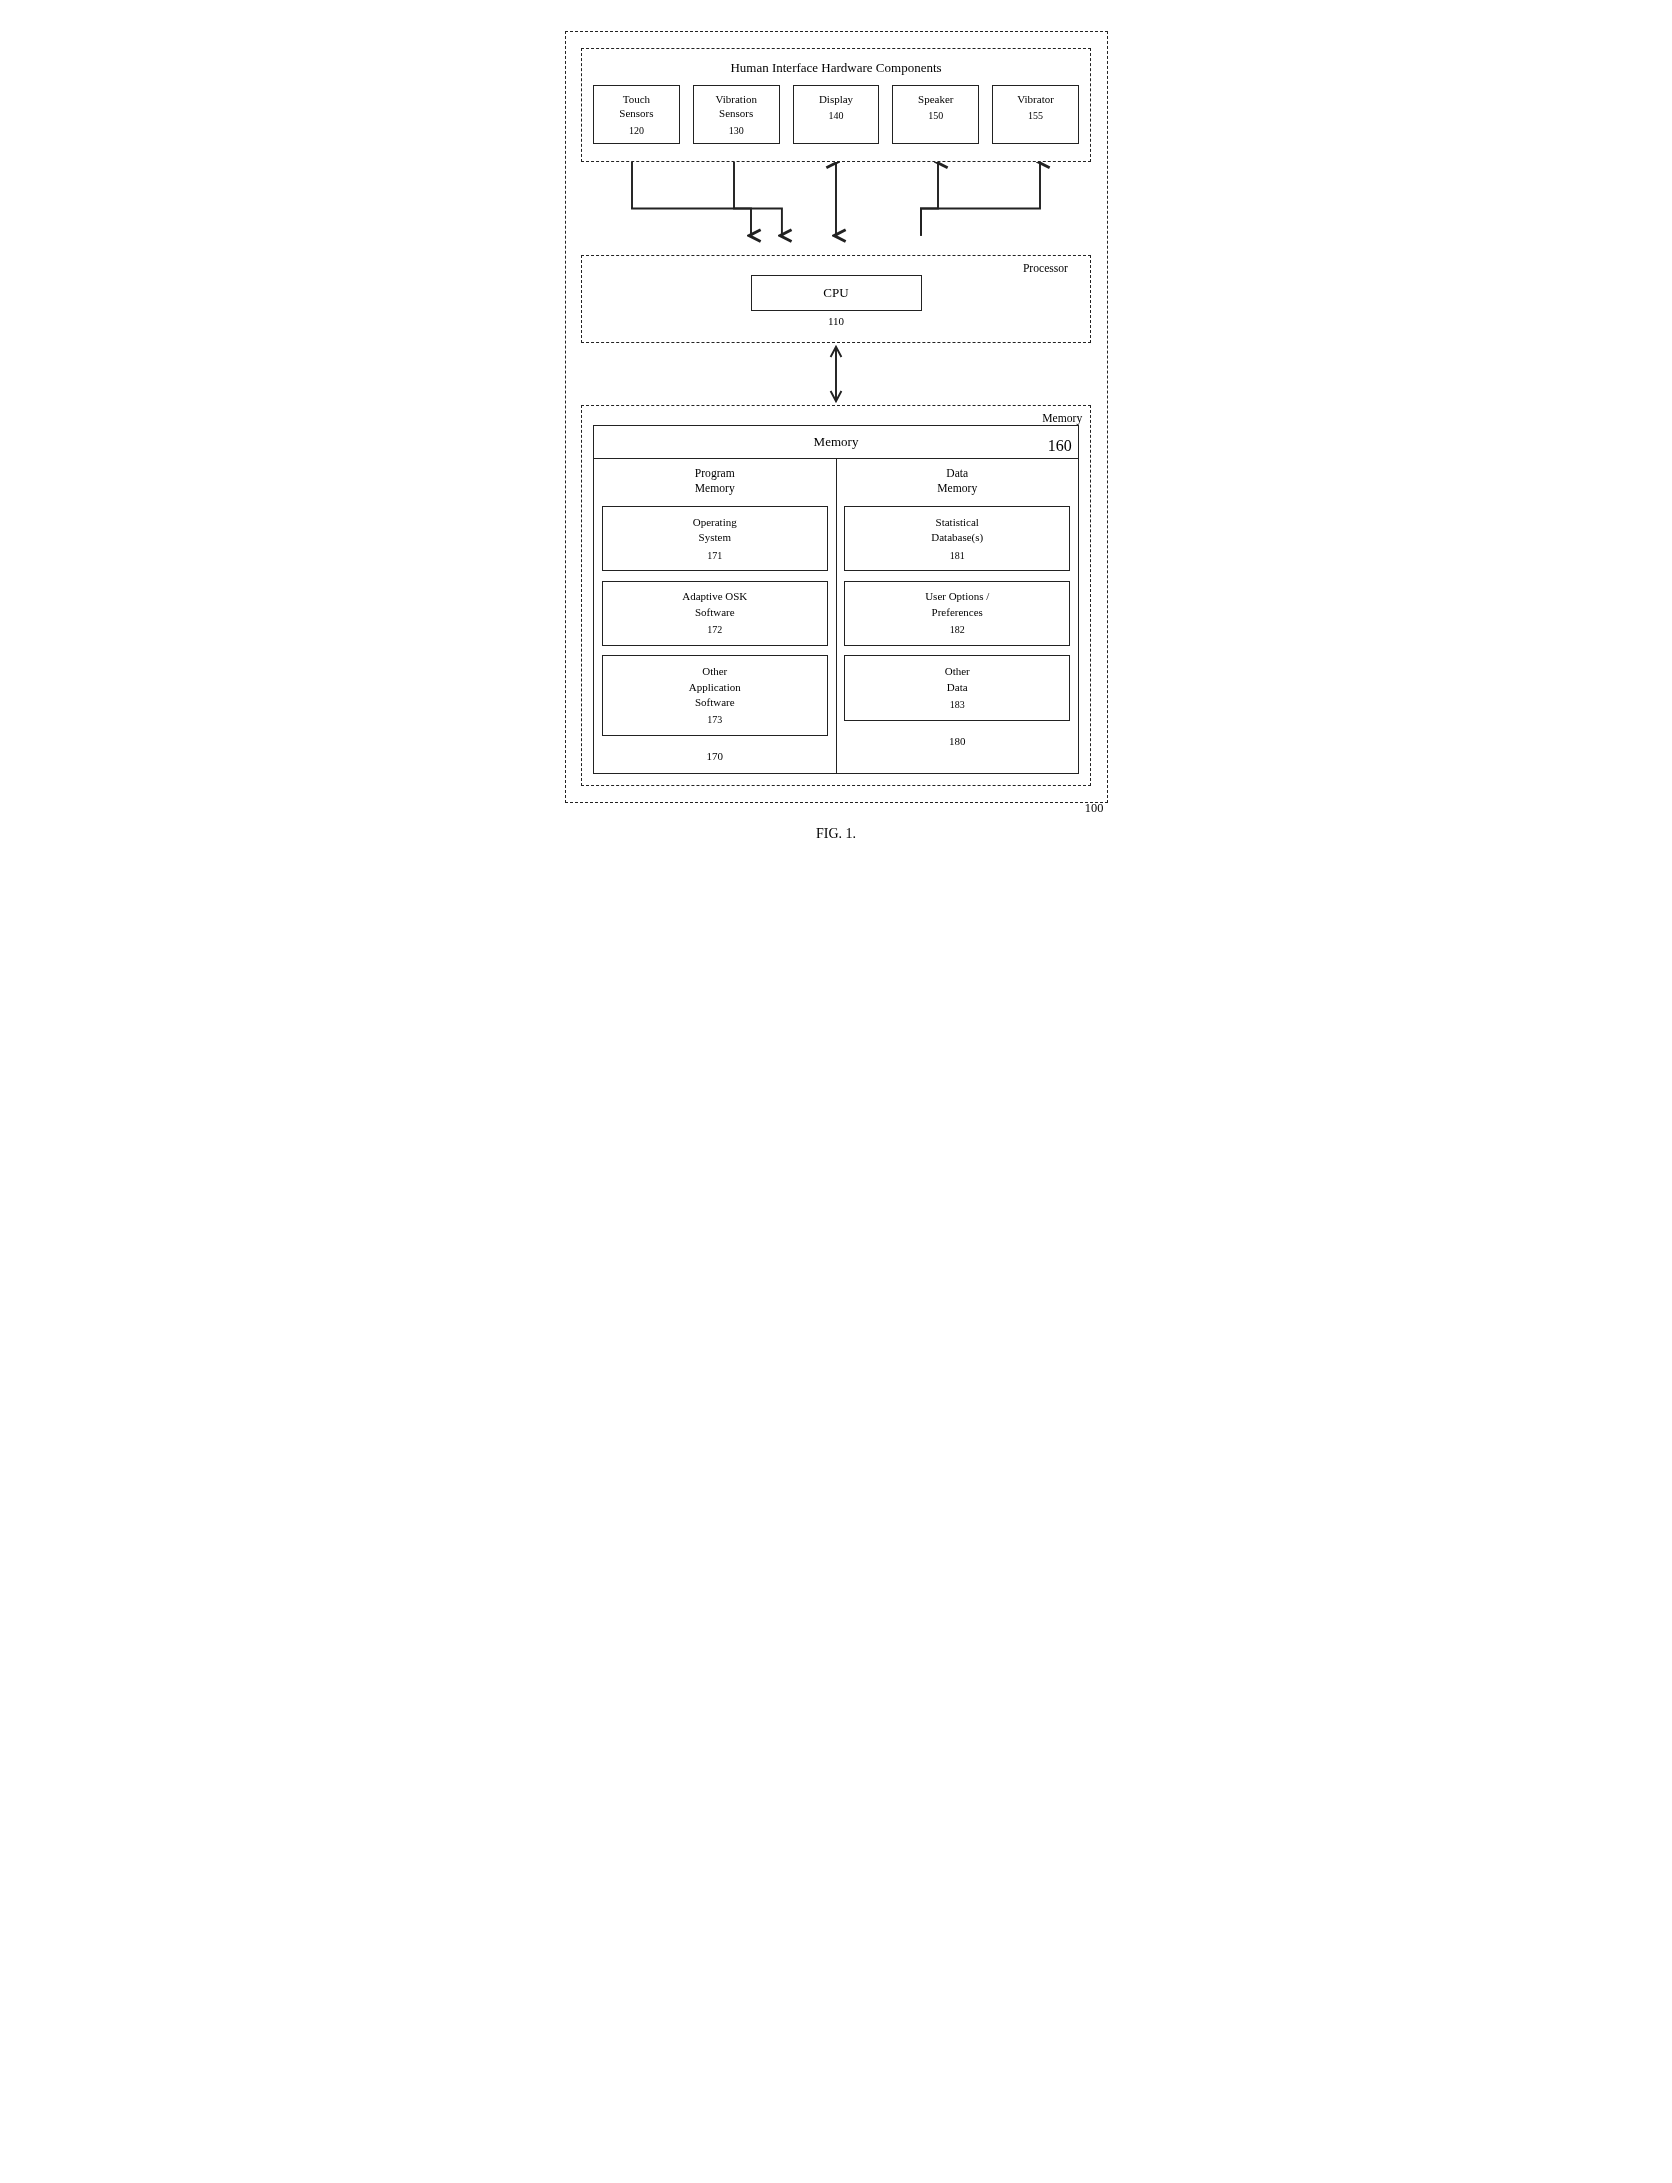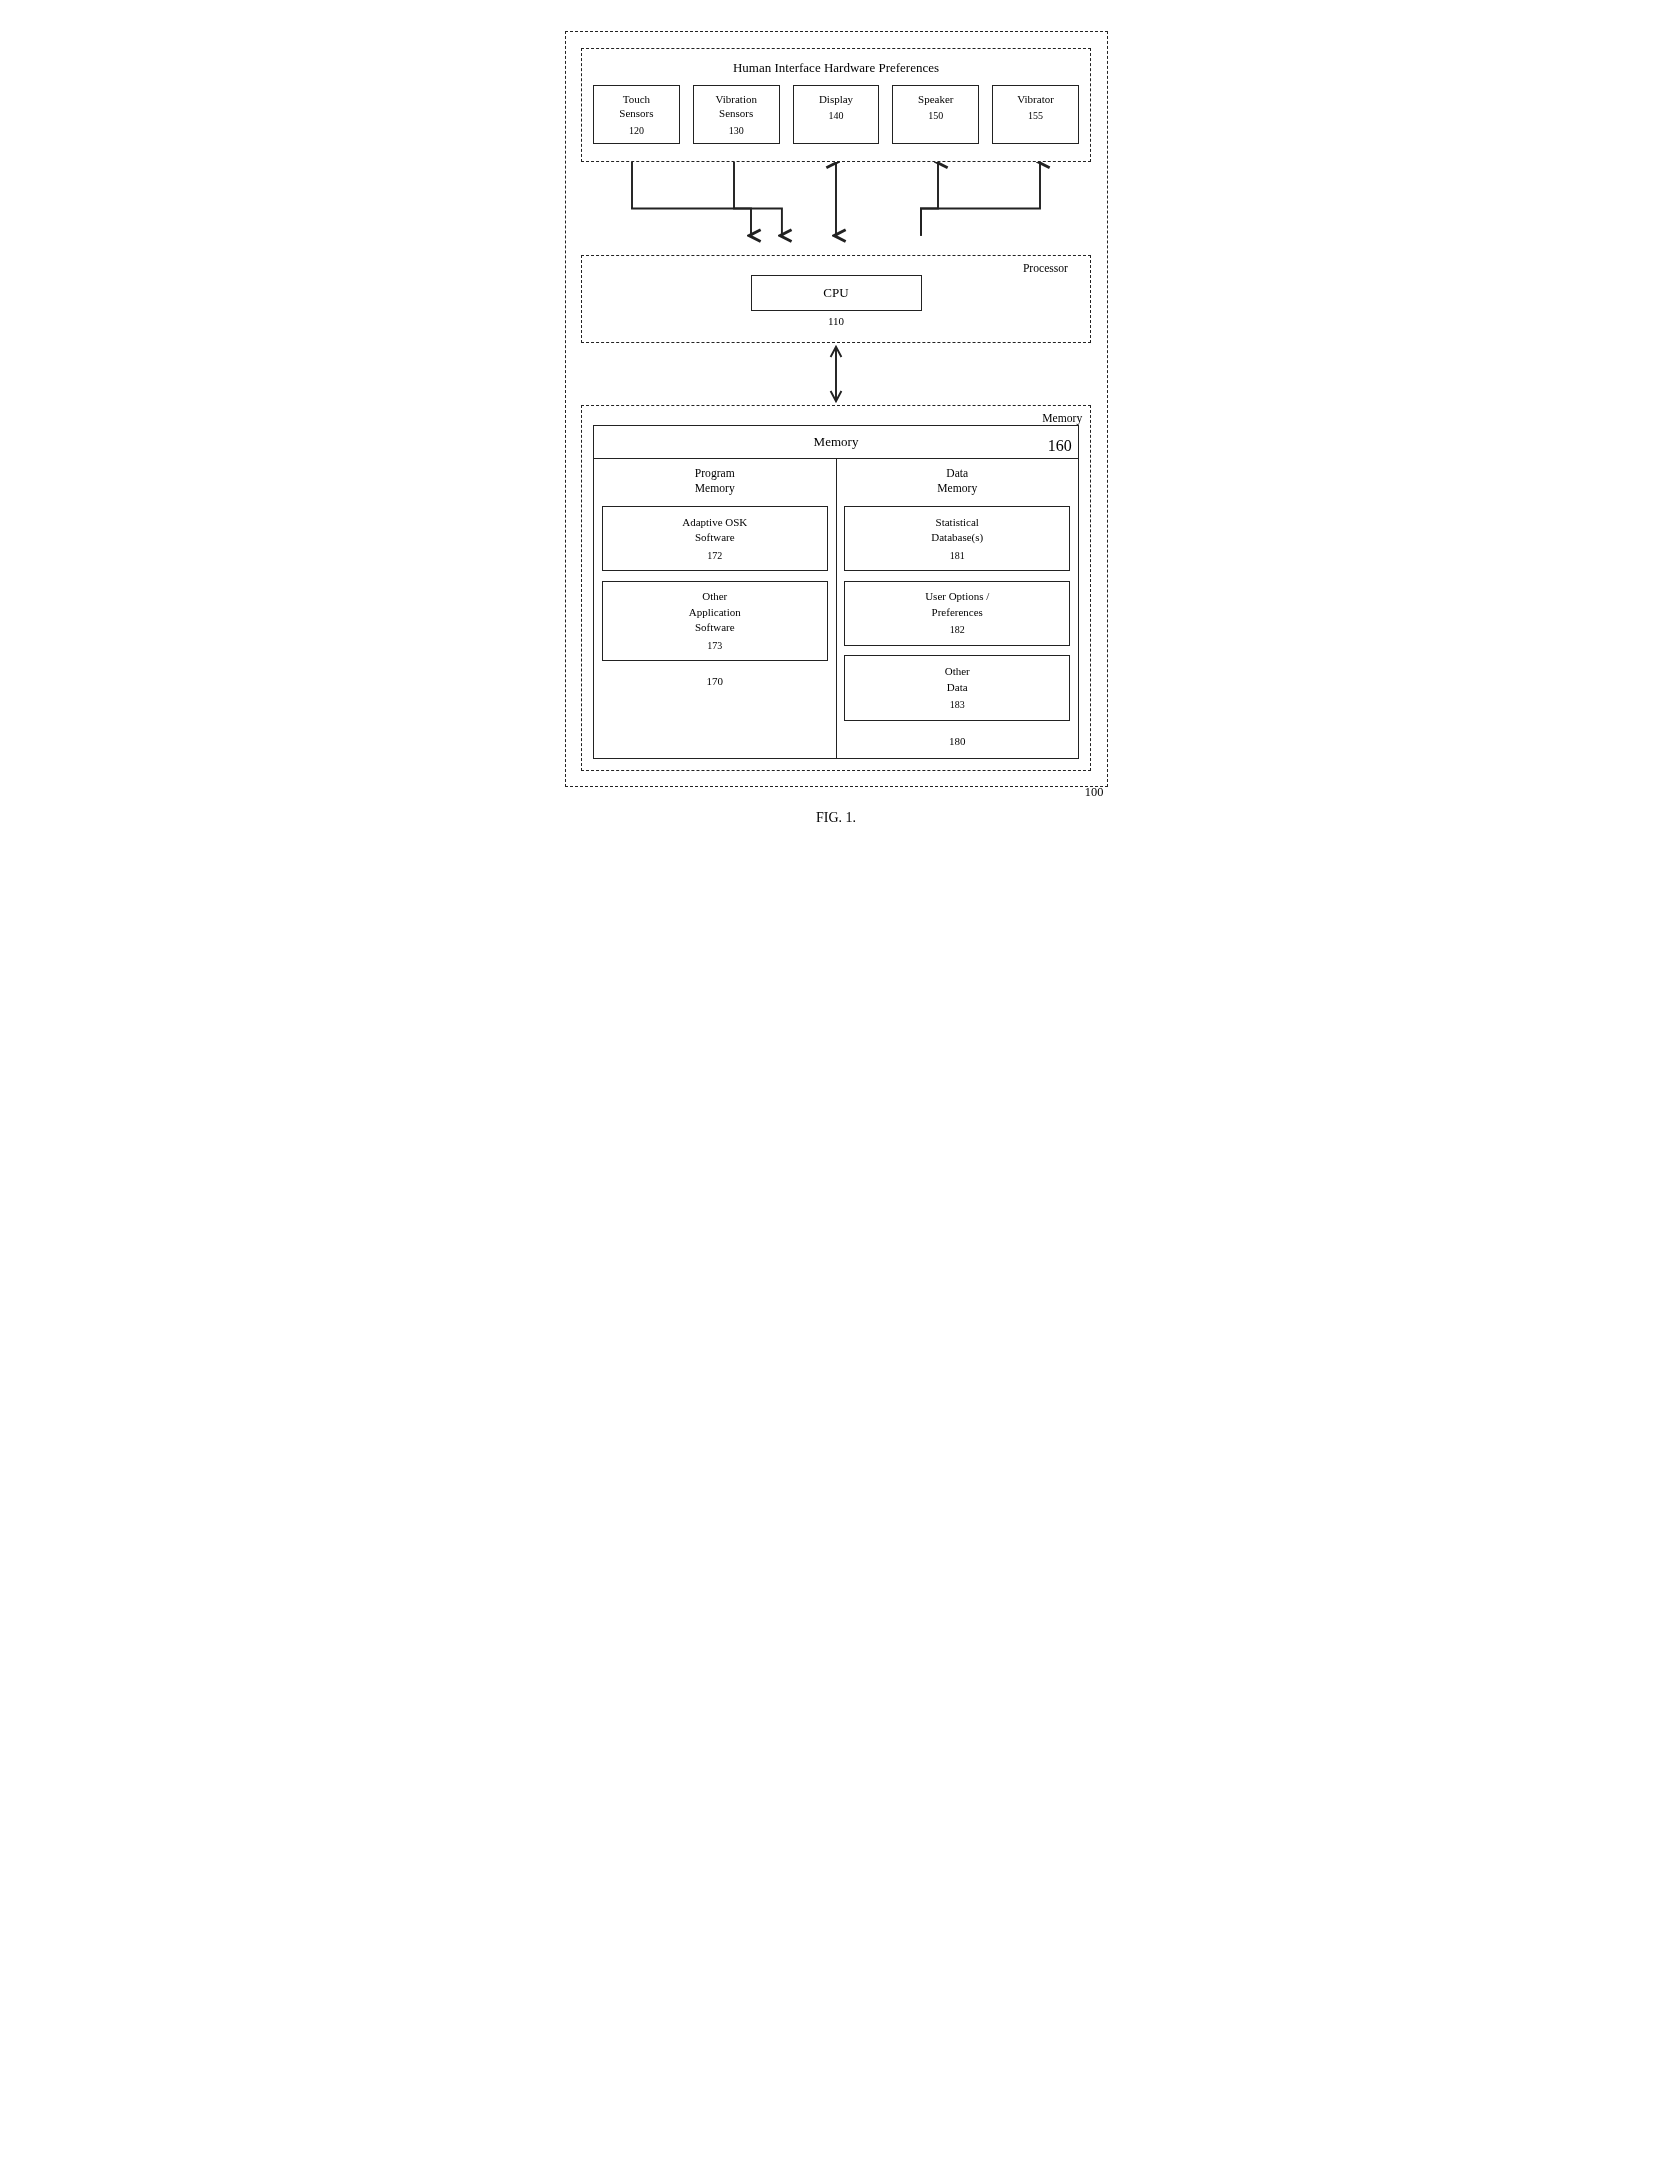--- a/index.html
+++ b/index.html
@@ -211,21 +211,21 @@
     }
   </style>
 </head>
 <body>
 
 <div class="diagram-wrapper">
 
   <div class="outer-box">
 
     <div class="hih-box">
-      <div class="hih-title">Human Interface Hardware Preferences</div>
+      <div class="hih-title">Human Interface Hardware Components</div>
       <div class="sensors-row">
 
         <div class="sensor-box">
           <span>Touch<br>Sensors</span>
           <span class="num">120</span>
         </div>
 
         <div class="sensor-box">
           <span>Vibration<br>Sensors</span>
           <span class="num">130</span>
@@ -296,20 +296,24 @@
         <div class="memory-header">
           <span>Memory</span>
           <span class="num">160</span>
         </div>
 
         <div class="memory-columns">
 
           <div class="mem-col">
             <div class="mem-col-title">Program<br>Memory</div>
 
+            <div class="mem-item-box">
+              <span>Operating<br>System</span>
+              <span class="num">171</span>
+            </div>
 
             <div class="mem-item-box">
               <span>Adaptive OSK<br>Software</span>
               <span class="num">172</span>
             </div>
 
             <div class="mem-item-box">
               <span>Other<br>Application<br>Software</span>
               <span class="num">173</span>
             </div>

